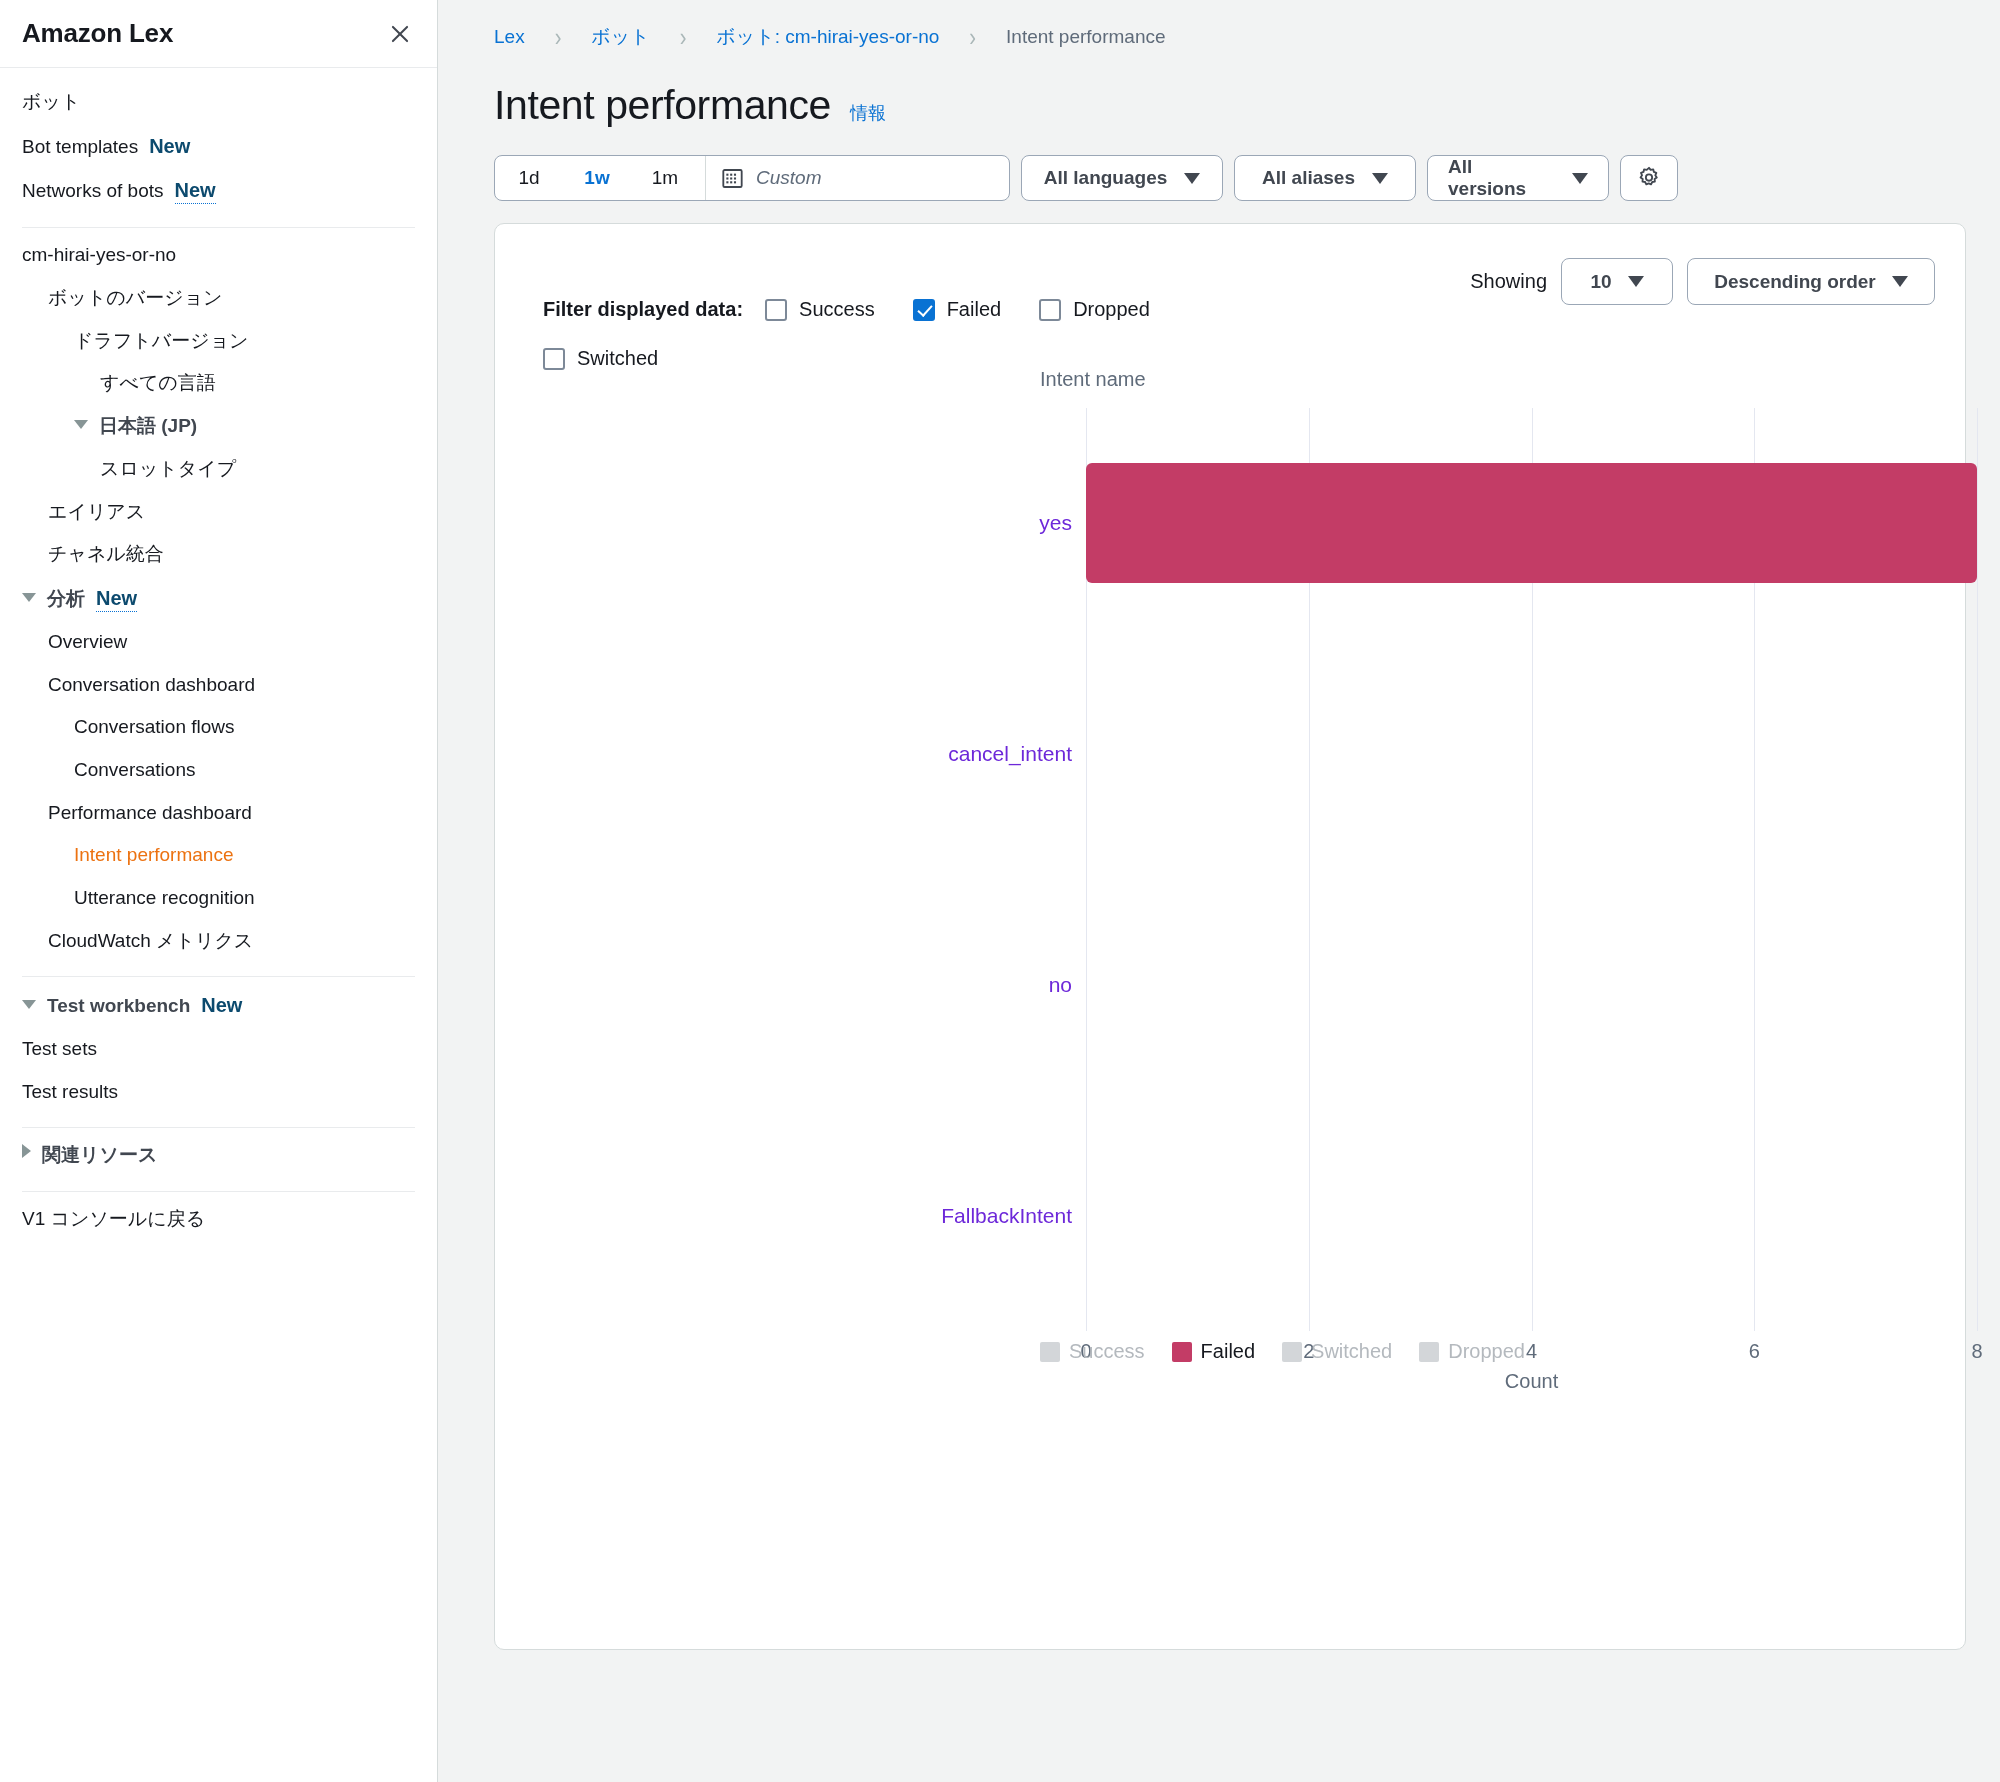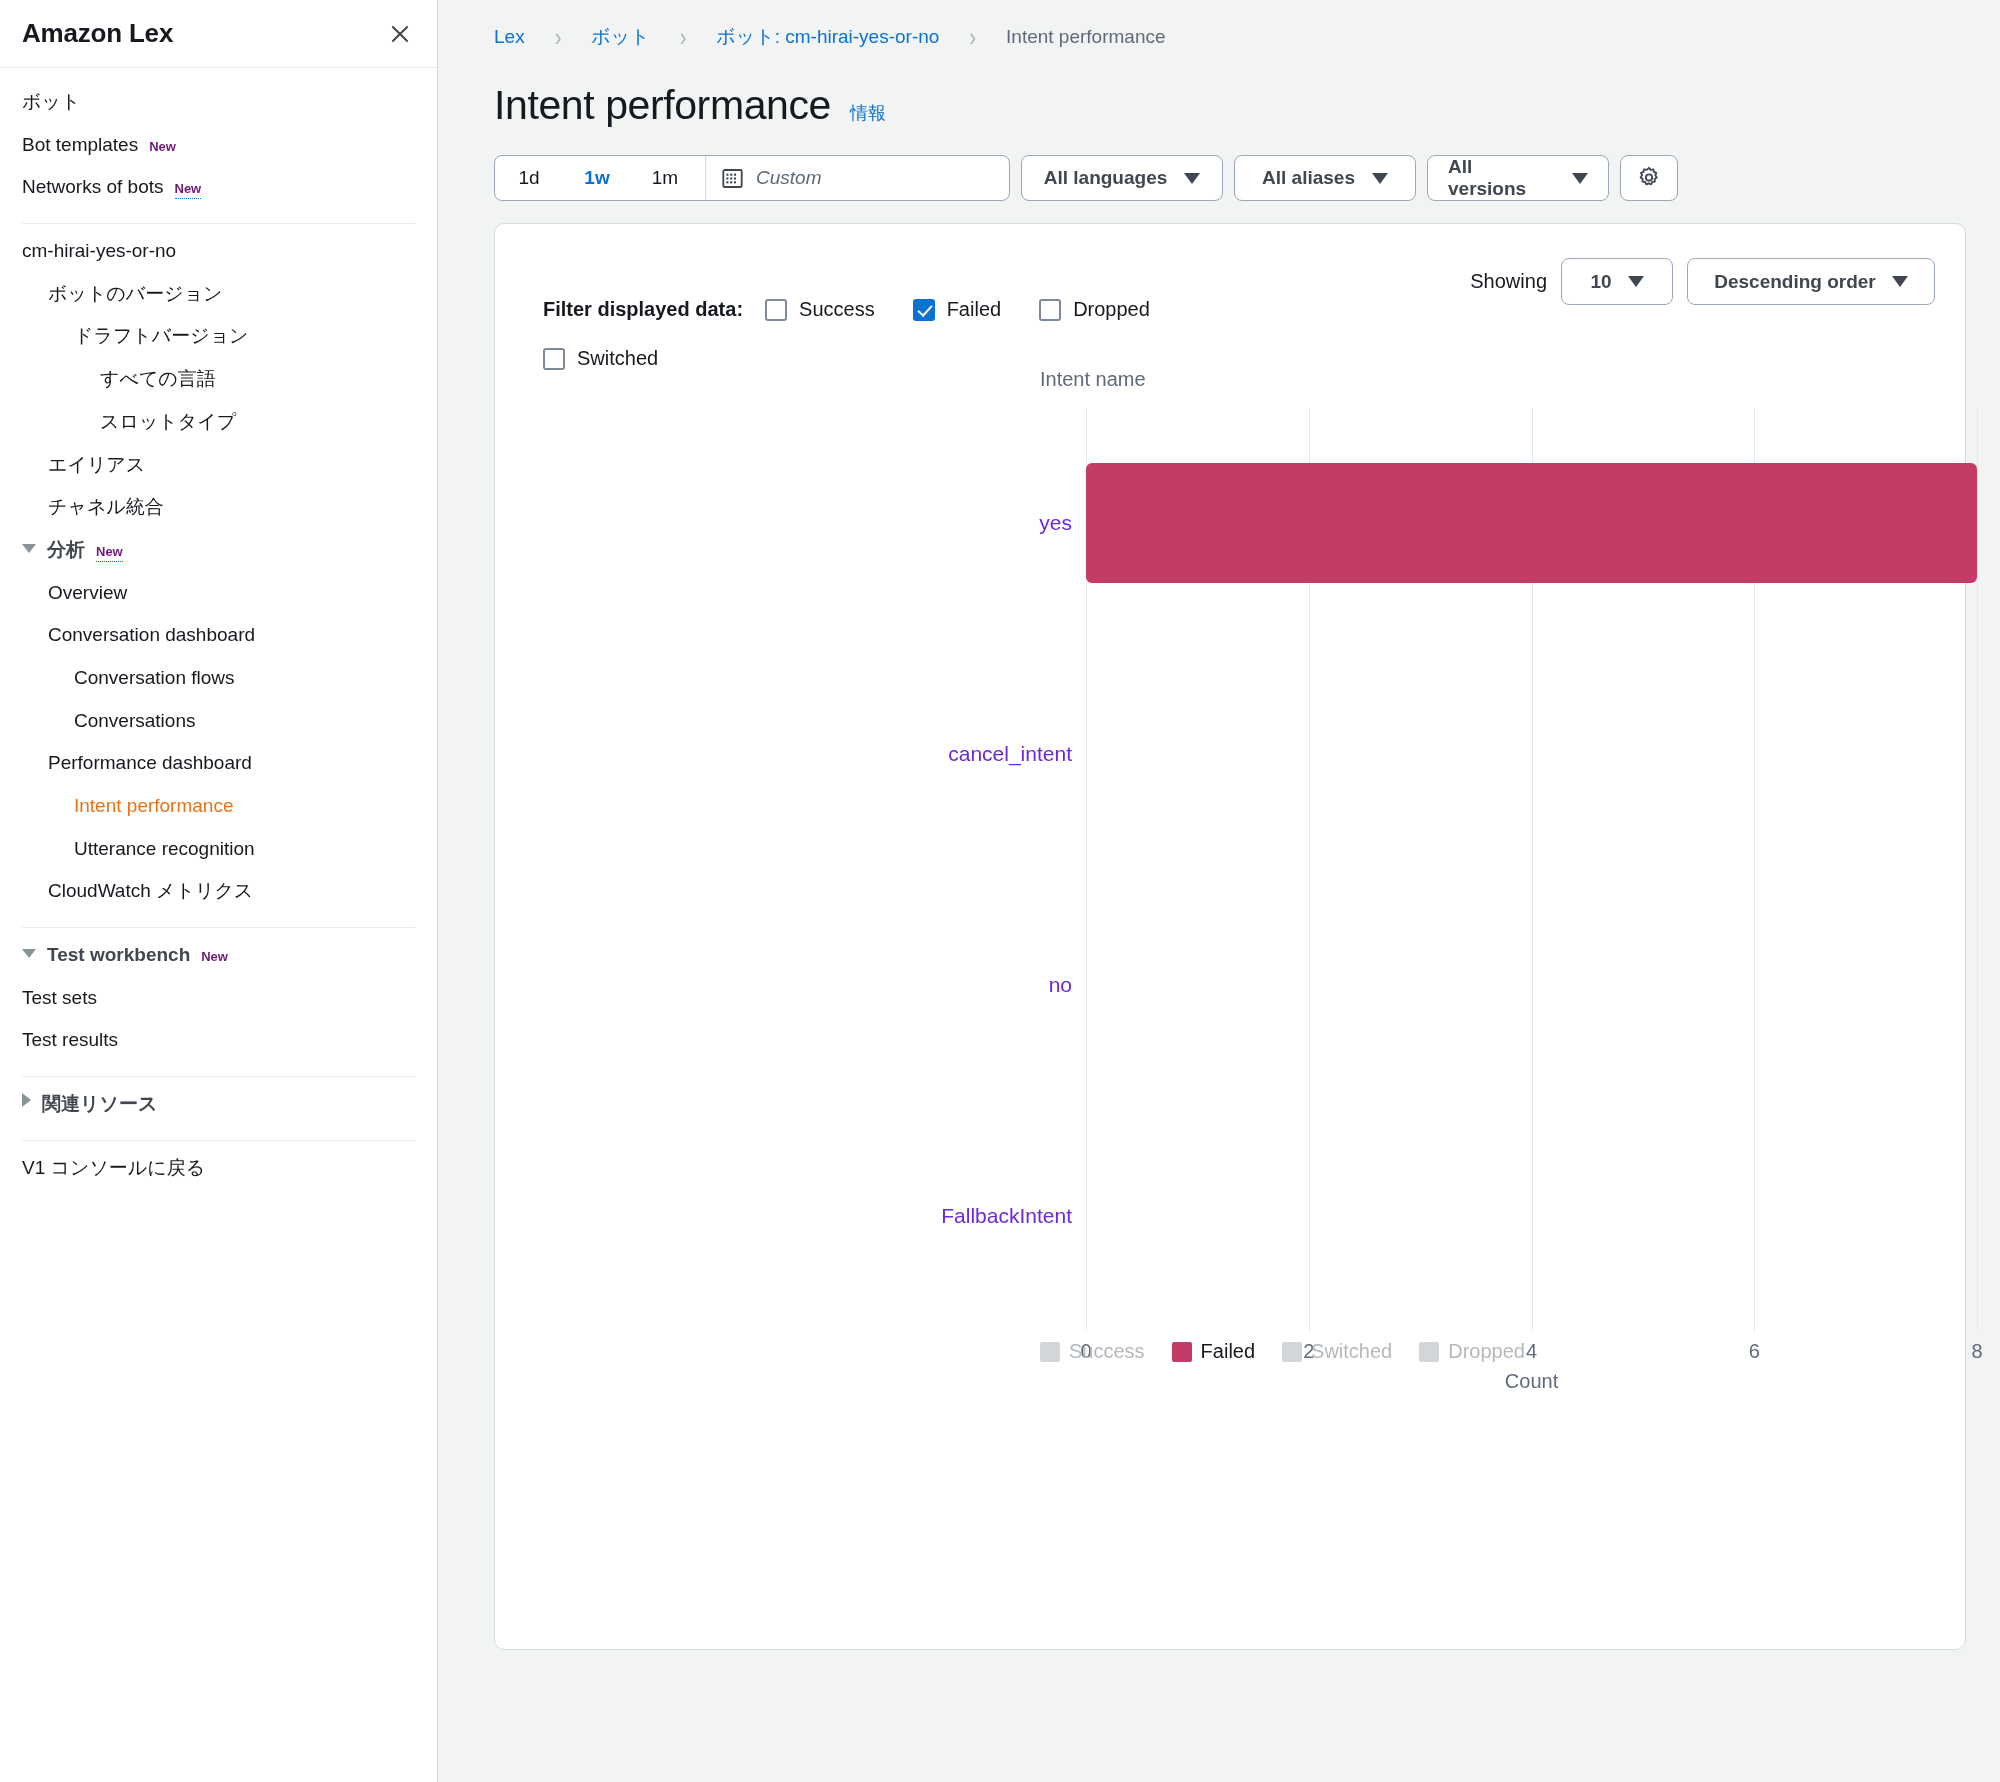--- a/index.html
+++ b/index.html
@@ -38,21 +38,21 @@
   .close-btn::after { transform: rotate(-45deg); }
 
   .sb-body { padding: 0 22px; }
   .nav-item {
     font-size: 19px; color: #16191f; line-height: 1.3;
     padding: 9px 0; cursor: pointer; display: flex; align-items: baseline;
     white-space: nowrap;
   }
   .nav-item.first { padding-top: 22px; }
   .nav-item .badge {
-    color: #701a75; font-size: 13px; font-weight: 700; margin-left: 11px;
+    color: #0c4a6e; font-size: 20px; font-weight: 700; margin-left: 11px;
   }
   .nav-item .badge.dotted { border-bottom: 1px dotted #0972d3; }
   .nav-item.bold { font-weight: 700; color: #414750; }
   .nav-item.active { color: #ec7211; }
   .caret {
     display: inline-block; width: 0; height: 0; margin-right: 11px;
     position: relative; top: -3px; flex: 0 0 auto;
   }
   .caret.down {
     border-left: 7px solid transparent; border-right: 7px solid transparent;
@@ -225,20 +225,24 @@
           <span>cm-hirai-yes-or-no</span>
         </div>
         <div class="nav-item ind1">
           <span>ボットのバージョン</span>
         </div>
         <div class="nav-item ind2">
           <span>ドラフトバージョン</span>
         </div>
         <div class="nav-item ind3">
           <span>すべての言語</span>
+        </div>
+        <div class="nav-item ind2 bold">
+          <span class="caret down"></span>
+          <span>日本語 (JP)</span>
         </div>
         <div class="nav-item ind3">
           <span>スロットタイプ</span>
         </div>
         <div class="nav-item ind1">
           <span>エイリアス</span>
         </div>
         <div class="nav-item ind1">
           <span>チャネル統合</span>
         </div>

